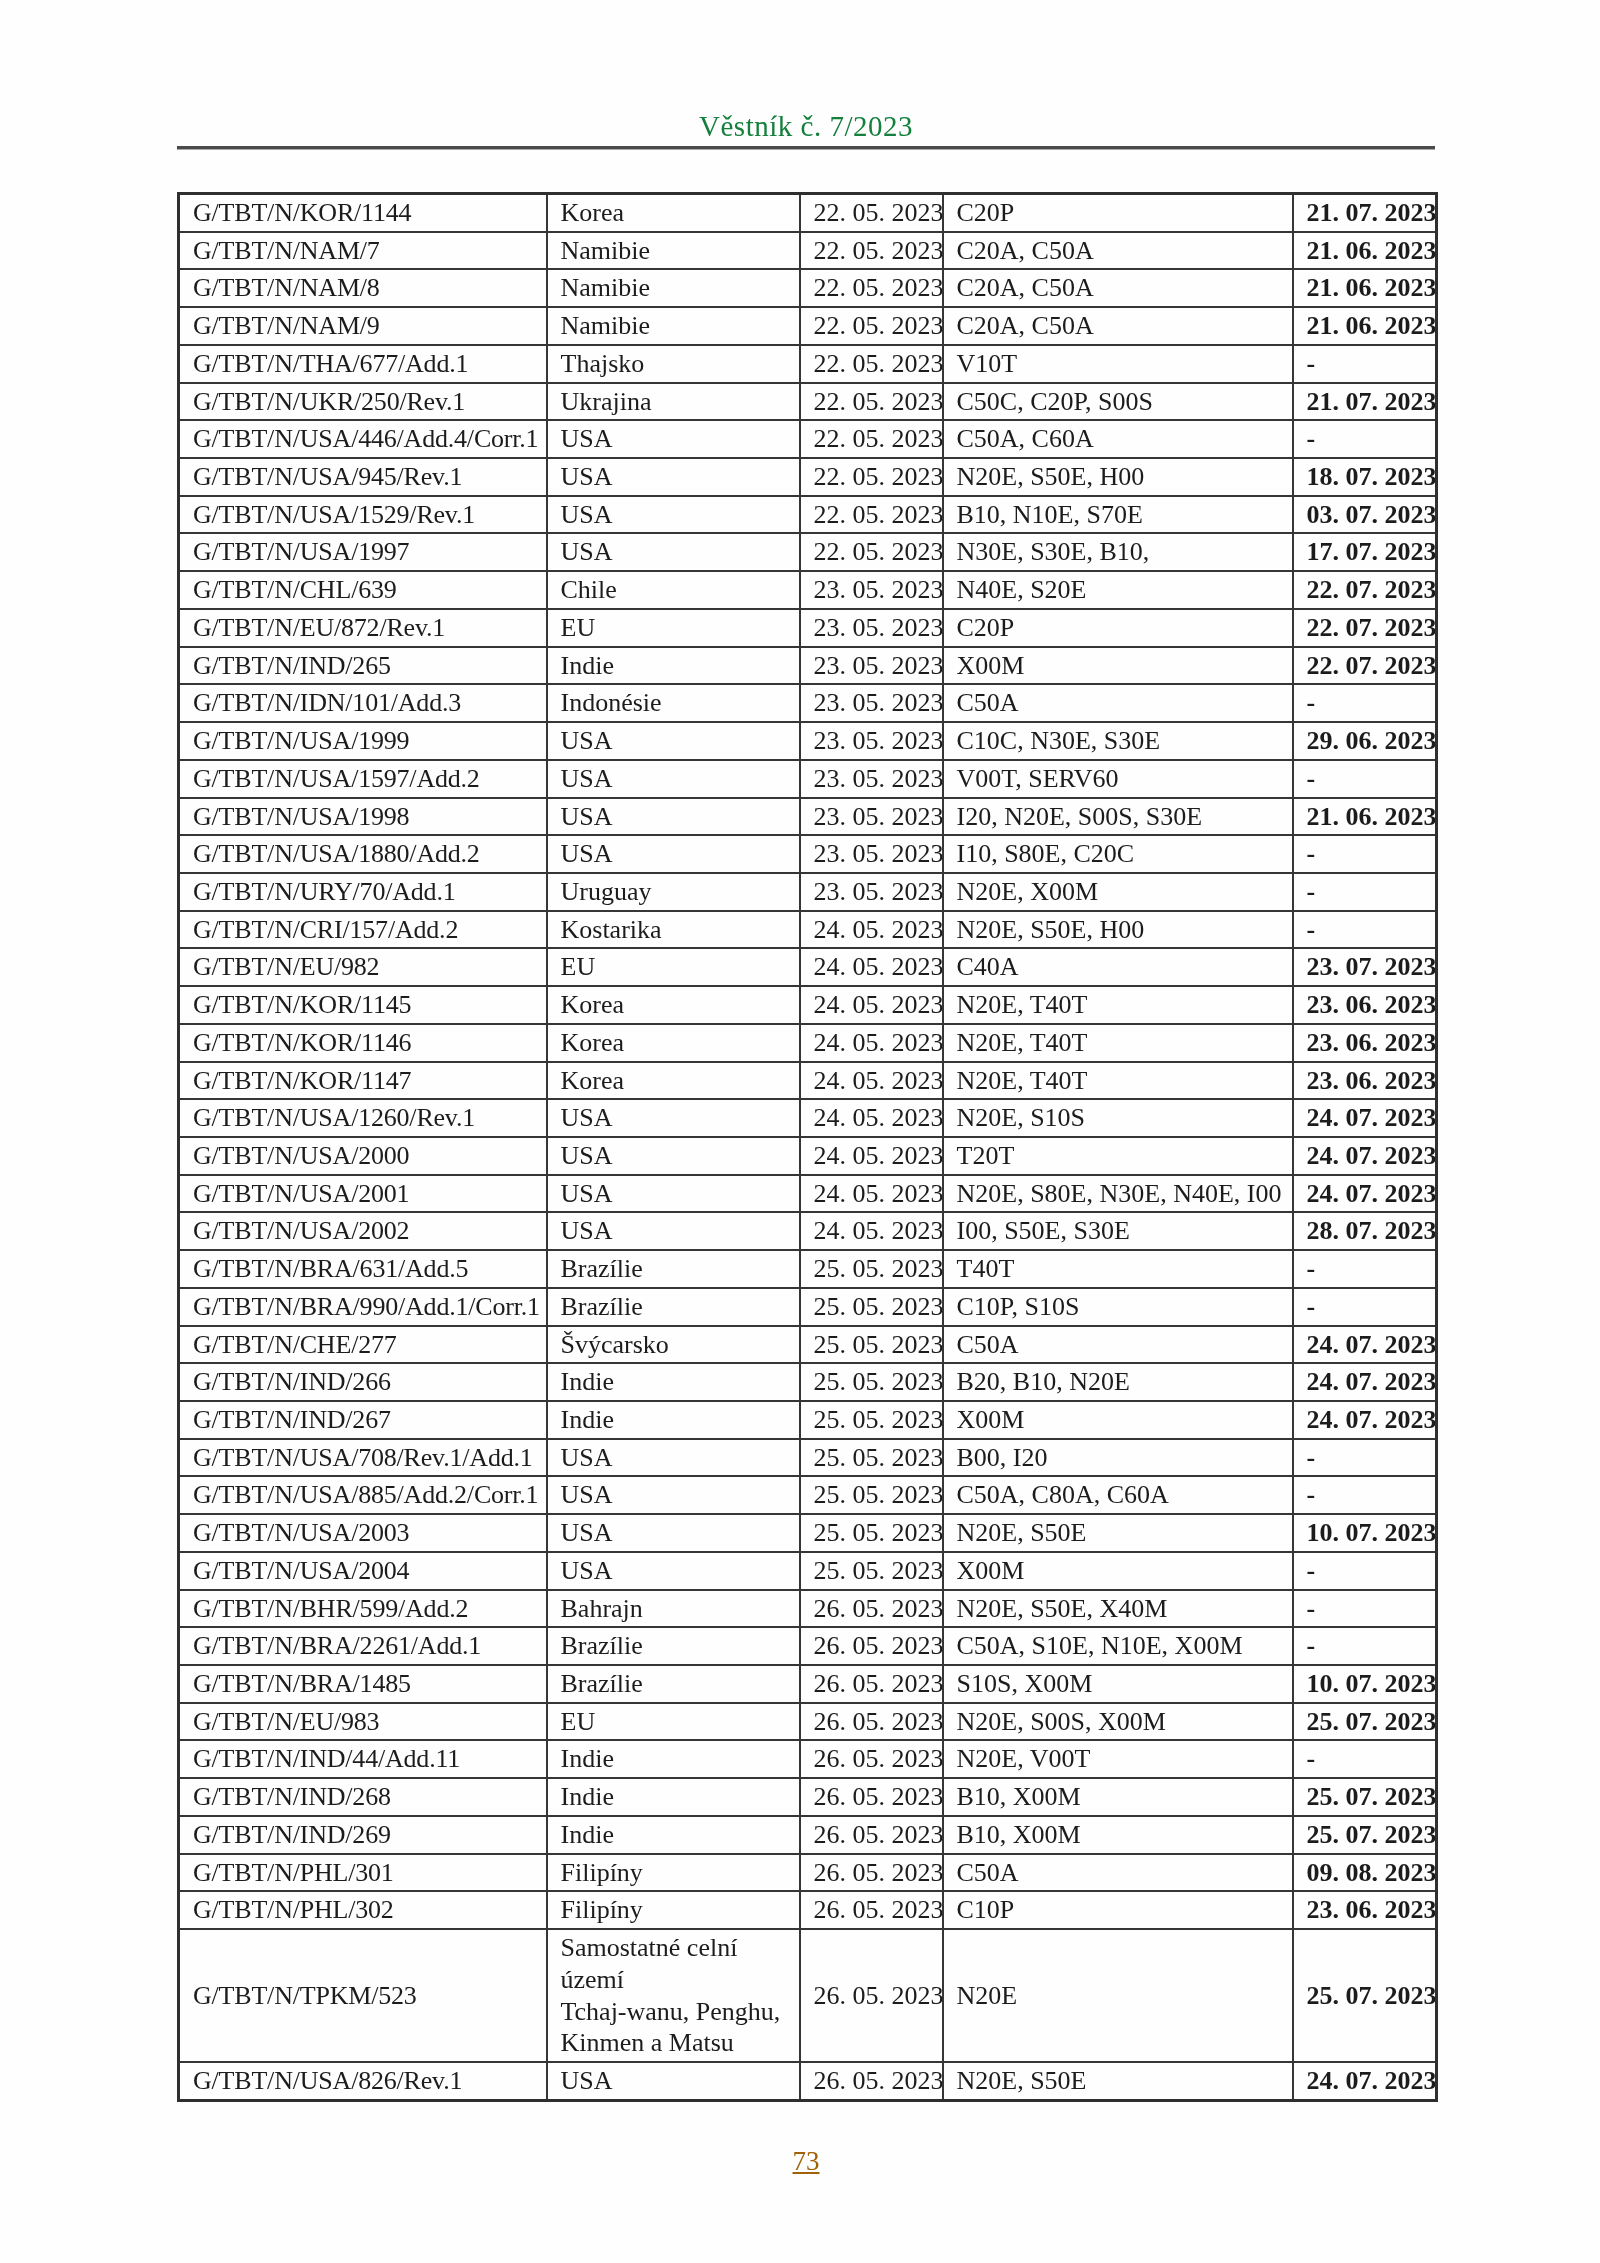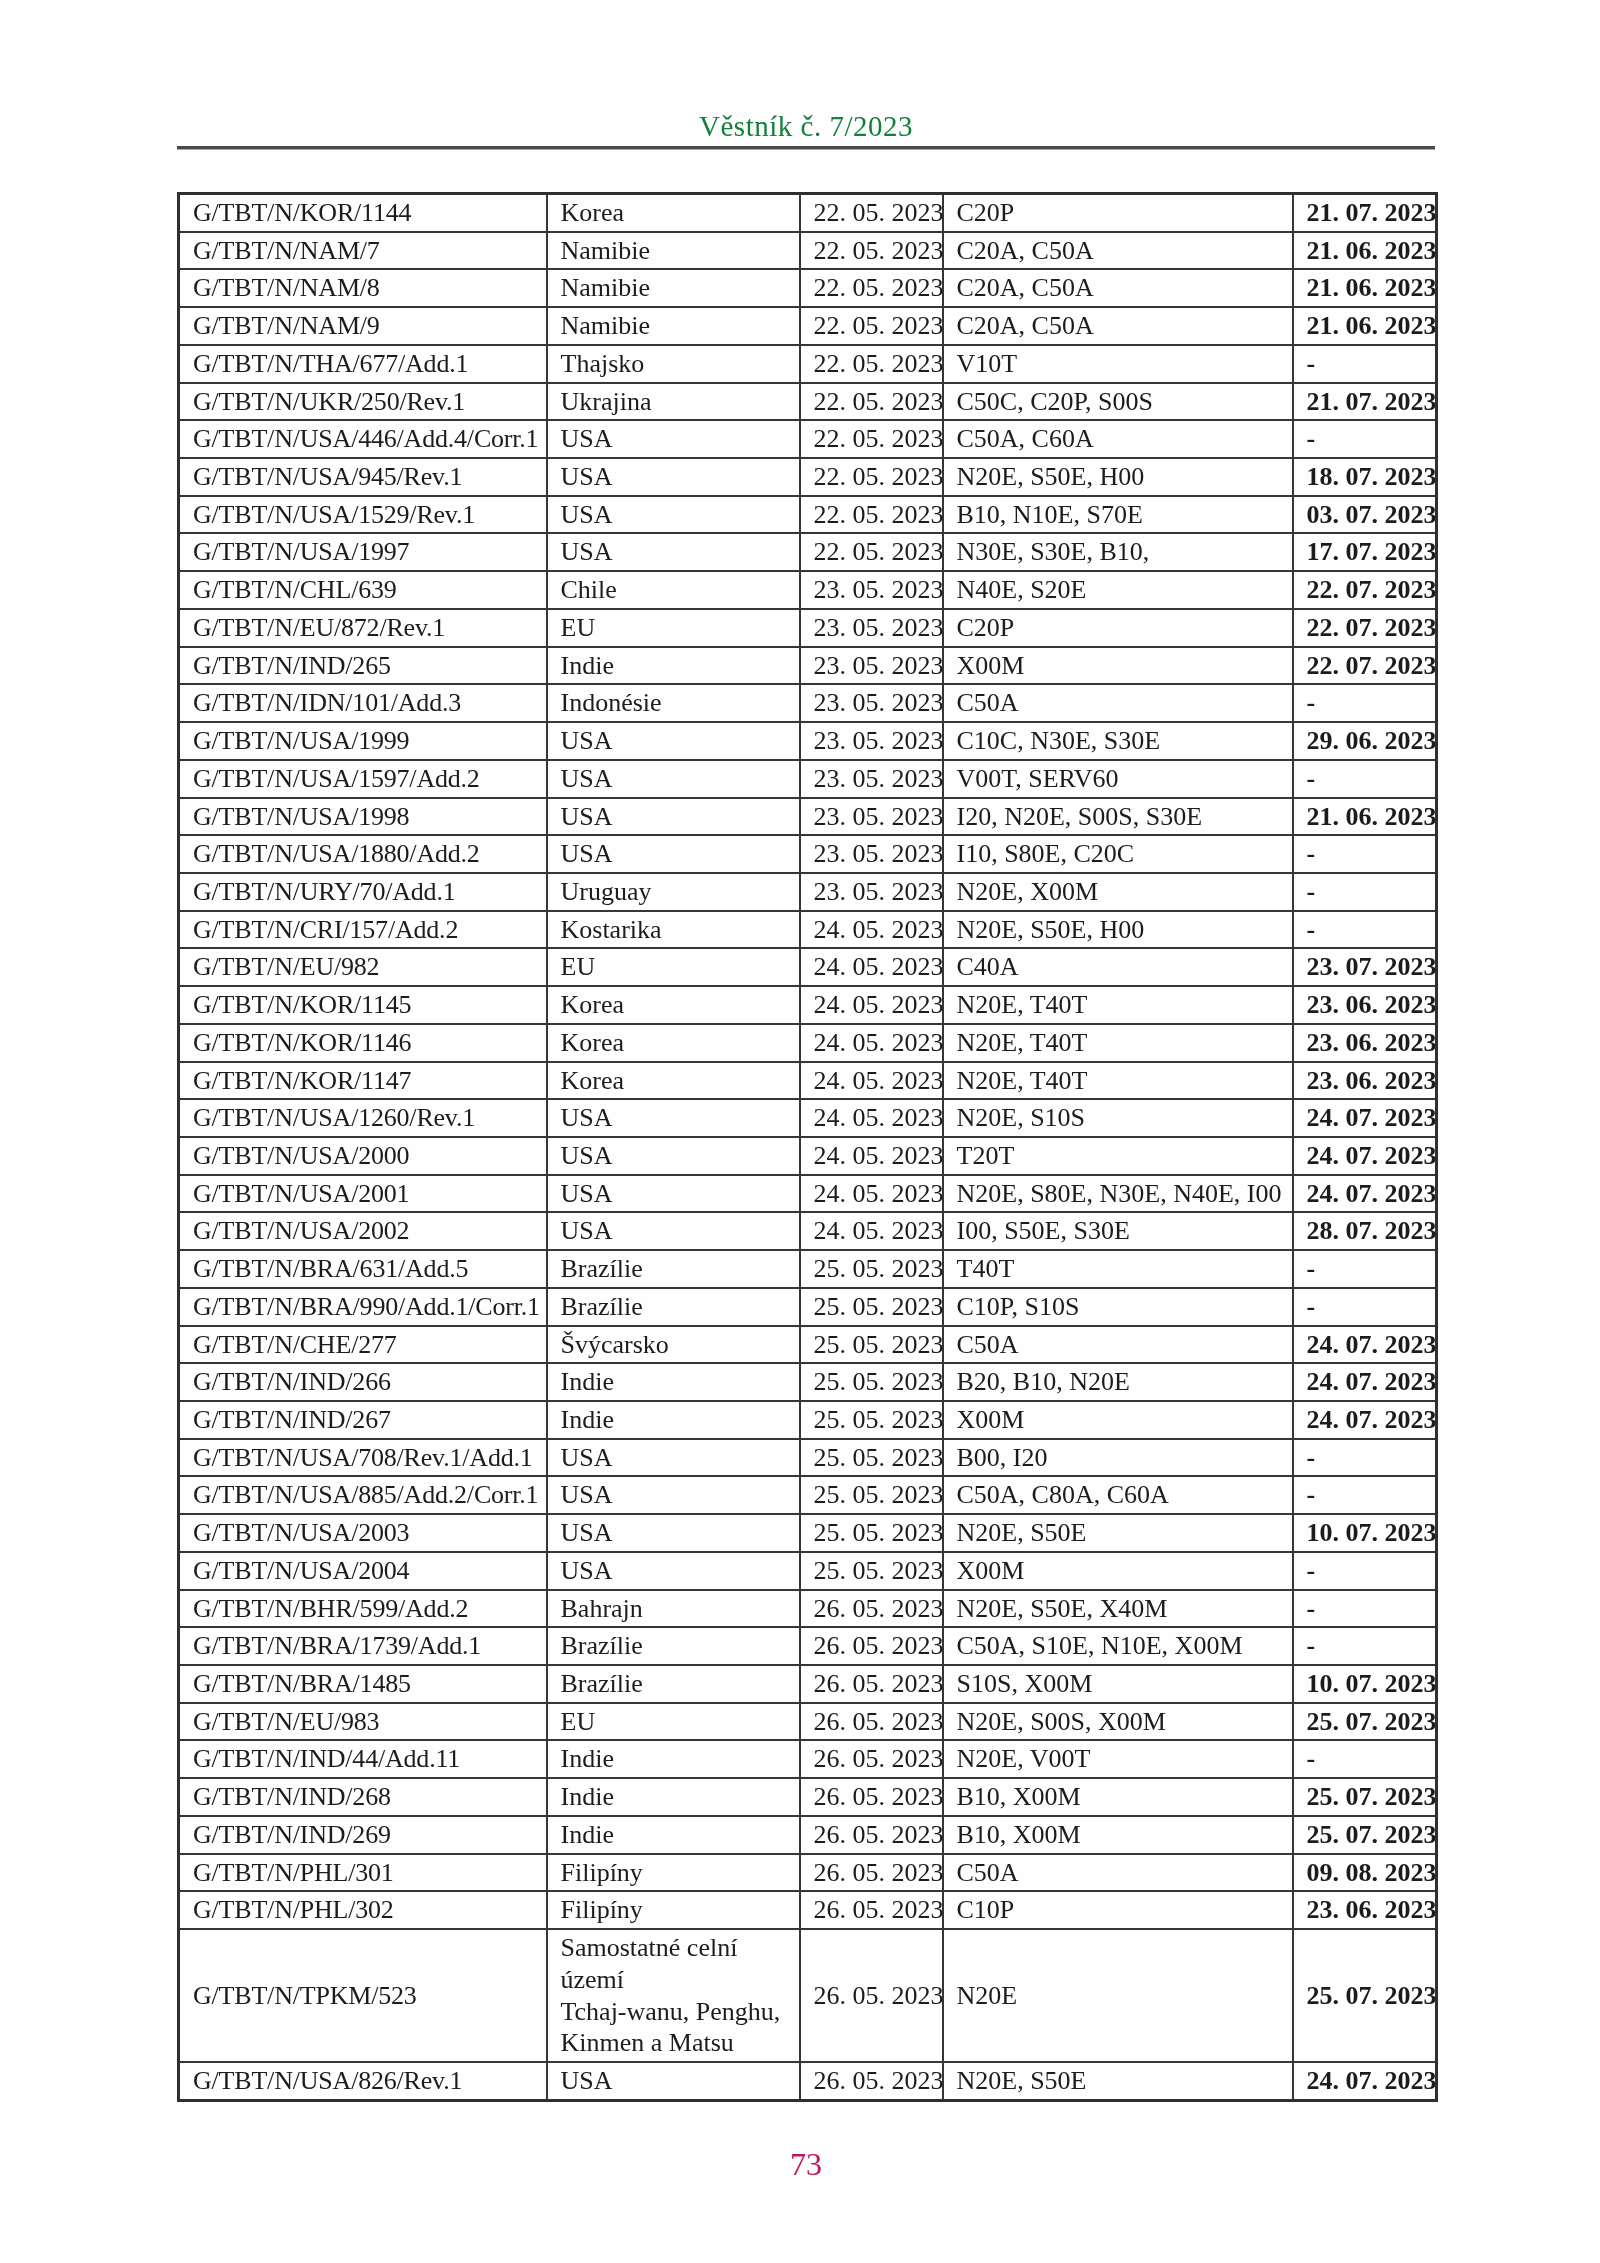--- a/index.html
+++ b/index.html
@@ -83,22 +83,23 @@
     white-space: nowrap;
     padding-left: 11px;
     color: #161616;
   }
   .page-number {
     position: absolute;
     top: 2146px;
     left: 177px;
     width: 1258px;
     text-align: center;
-    font-size: 32px;
-    color: #be185d;
+    font-size: 27px;
+    color: #a16207;
+    text-decoration: underline;
   }
 </style>
 </head>
 <body>
 
 <div class="journal-header">Věstník č. 7/2023</div>
 
 <div class="header-rule"></div>
 
 <div class="table-wrap">
@@ -371,21 +372,21 @@
           <td class="deadline">-</td>
         </tr>
         <tr>
           <td class="code">G/TBT/N/BHR/599/Add.2</td>
           <td class="country">Bahrajn</td>
           <td class="date">26. 05. 2023</td>
           <td class="products">N20E, S50E, X40M</td>
           <td class="deadline">-</td>
         </tr>
         <tr>
-          <td class="code">G/TBT/N/BRA/1739/Add.1</td>
+          <td class="code">G/TBT/N/BRA/2261/Add.1</td>
           <td class="country">Brazílie</td>
           <td class="date">26. 05. 2023</td>
           <td class="products">C50A, S10E, N10E, X00M</td>
           <td class="deadline">-</td>
         </tr>
         <tr>
           <td class="code">G/TBT/N/BRA/1485</td>
           <td class="country">Brazílie</td>
           <td class="date">26. 05. 2023</td>
           <td class="products">S10S, X00M</td>

